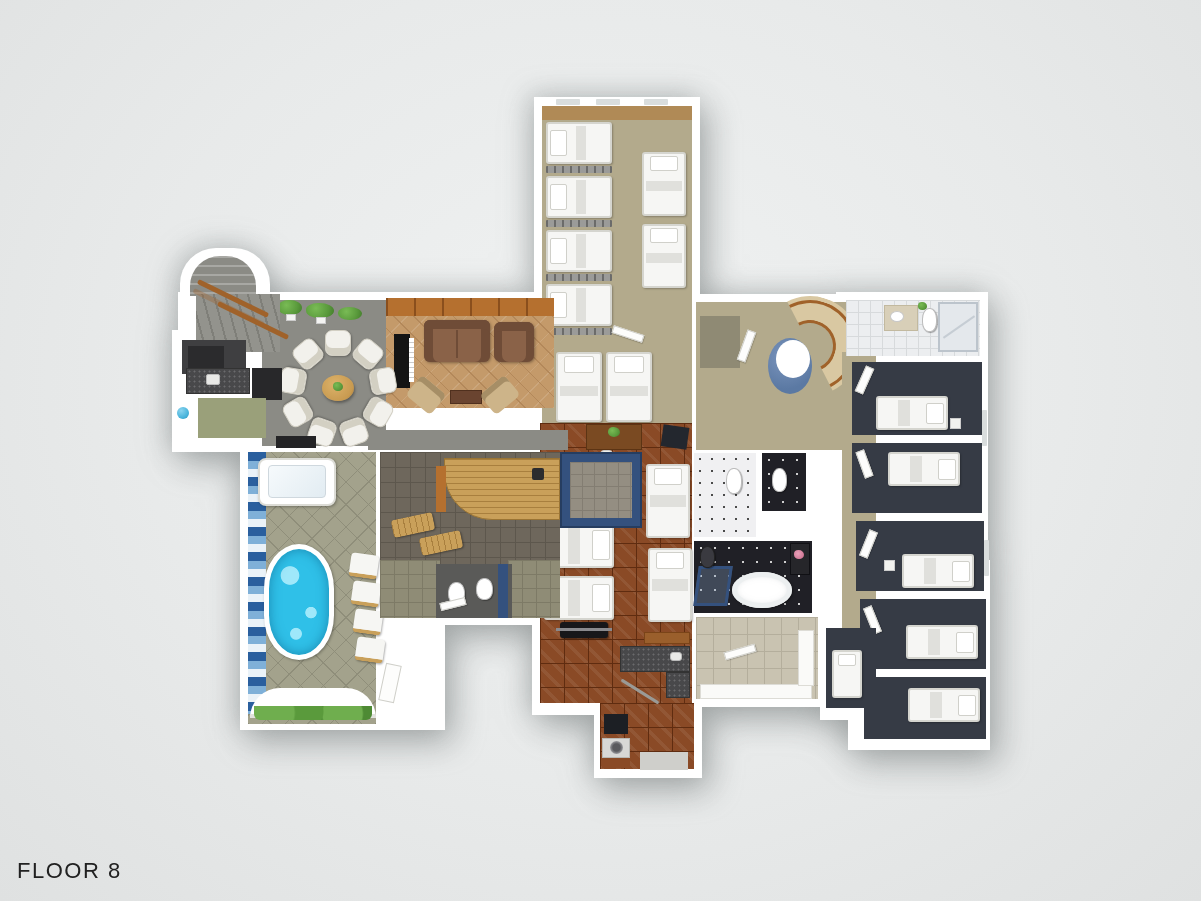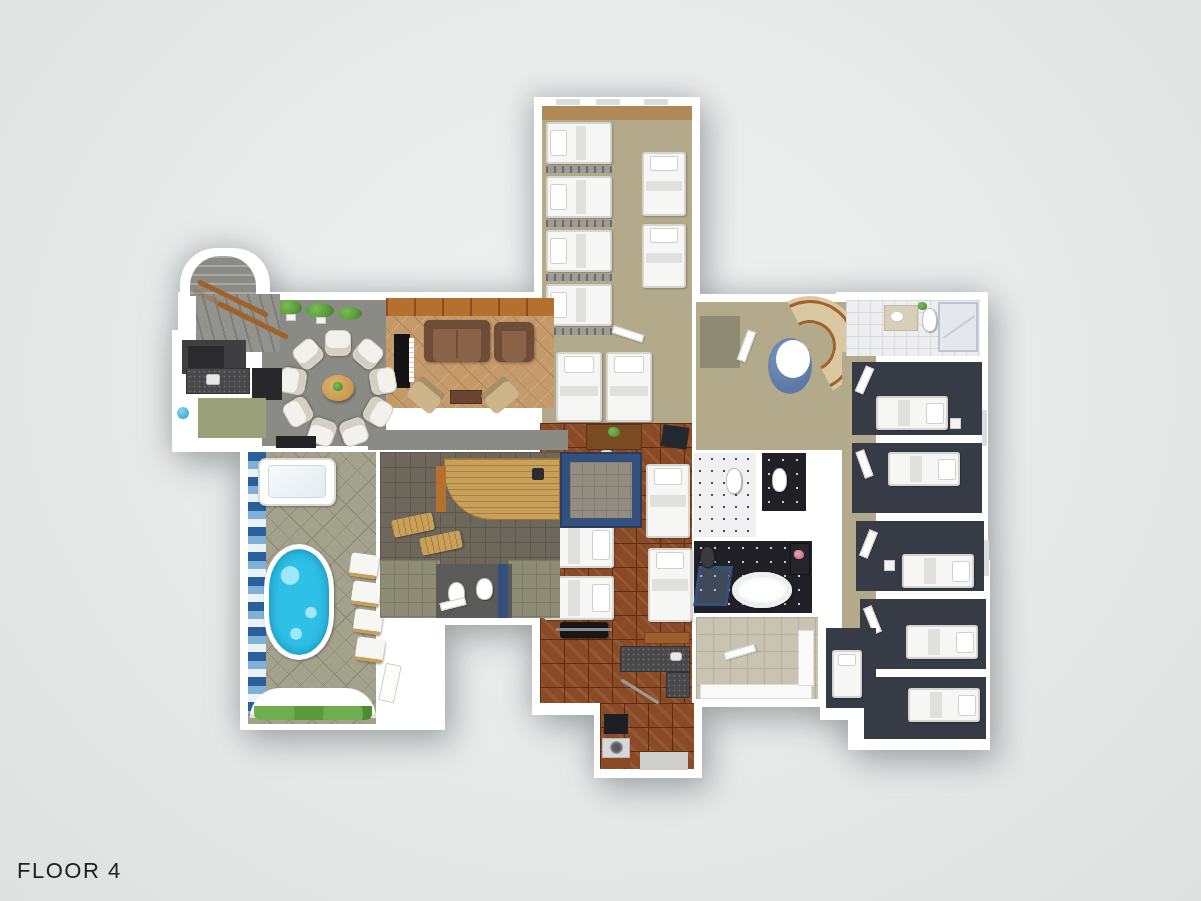--- a/index.html
+++ b/index.html
@@ -351,14 +351,14 @@
     <div class="floor f-tilegray" style="left:380px;top:560px;width:60px;height:58px;"></div>
     <div class="floor f-tilegray" style="left:508px;top:560px;width:52px;height:58px;"></div>
     <div class="floor" style="left:436px;top:564px;width:76px;height:54px;background:#5a5a58;"></div>
     <div class="toilet" style="left:448px;top:582px;width:15px;height:20px;"></div>
     <div class="toilet" style="left:476px;top:578px;width:15px;height:20px;"></div>
     <div class="abs" style="left:498px;top:564px;width:10px;height:54px;background:var(--shower-blue,#34517e);"></div>
     <div class="door" style="left:440px;top:600px;width:24px;height:6px;transform:rotate(-14deg);"></div>
 
   </div>
 
-  <div class="floor-label">FLOOR 4</div>
+  <div class="floor-label">FLOOR 8</div>
 </div>
 
 </body></html>

